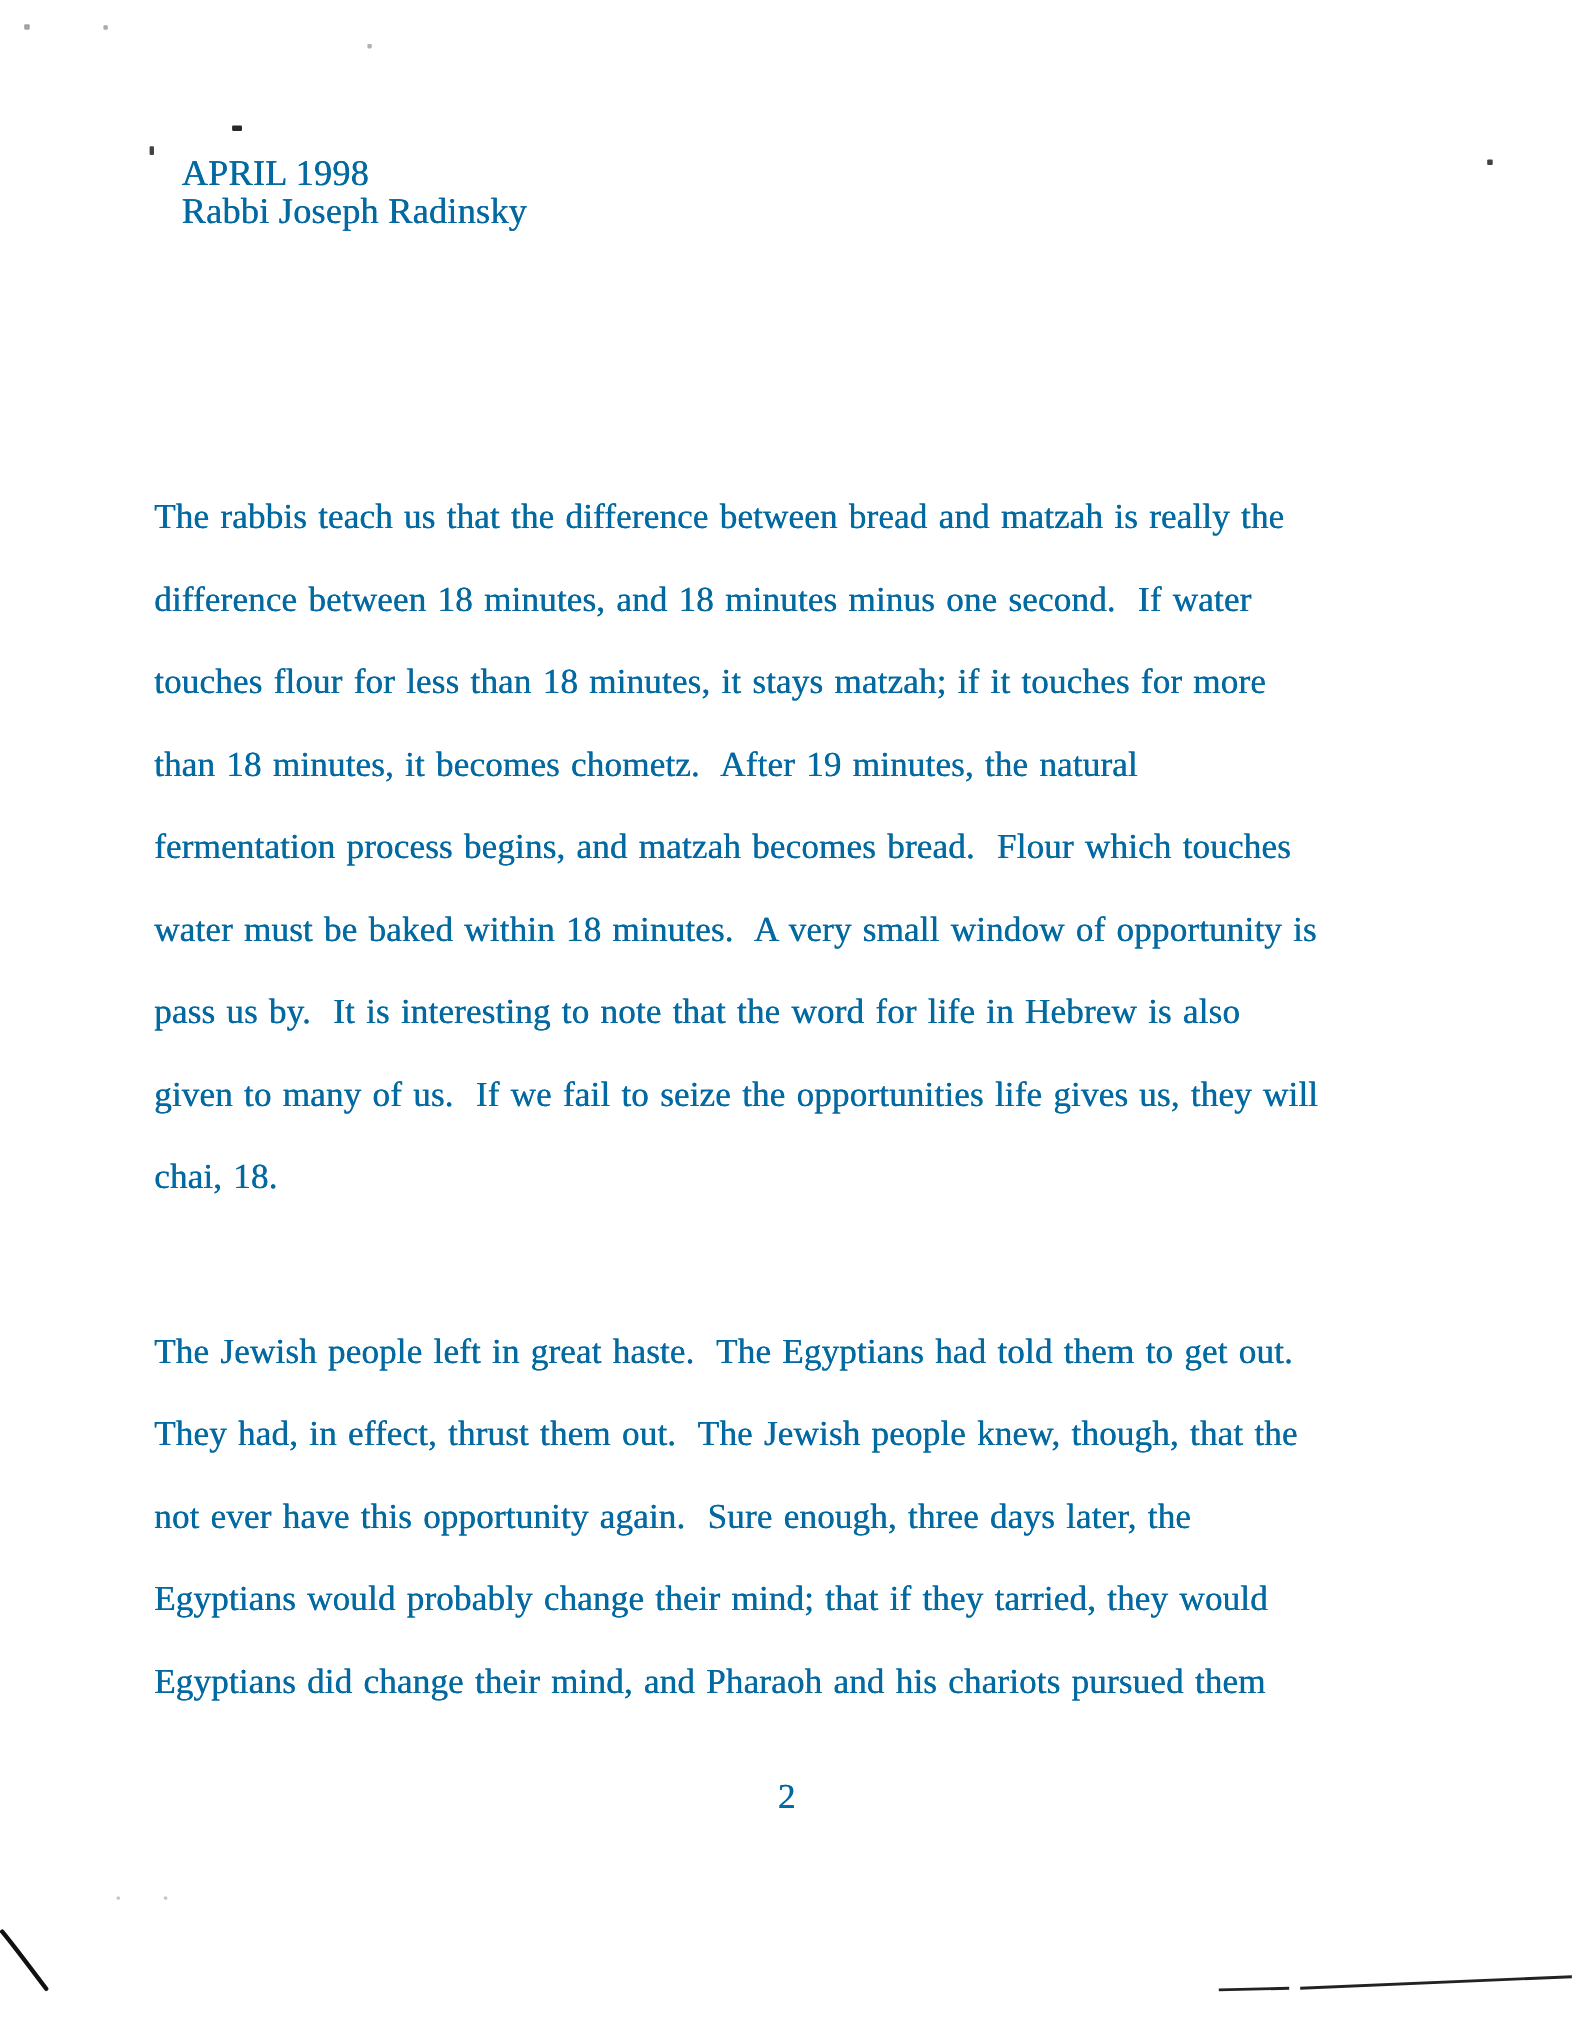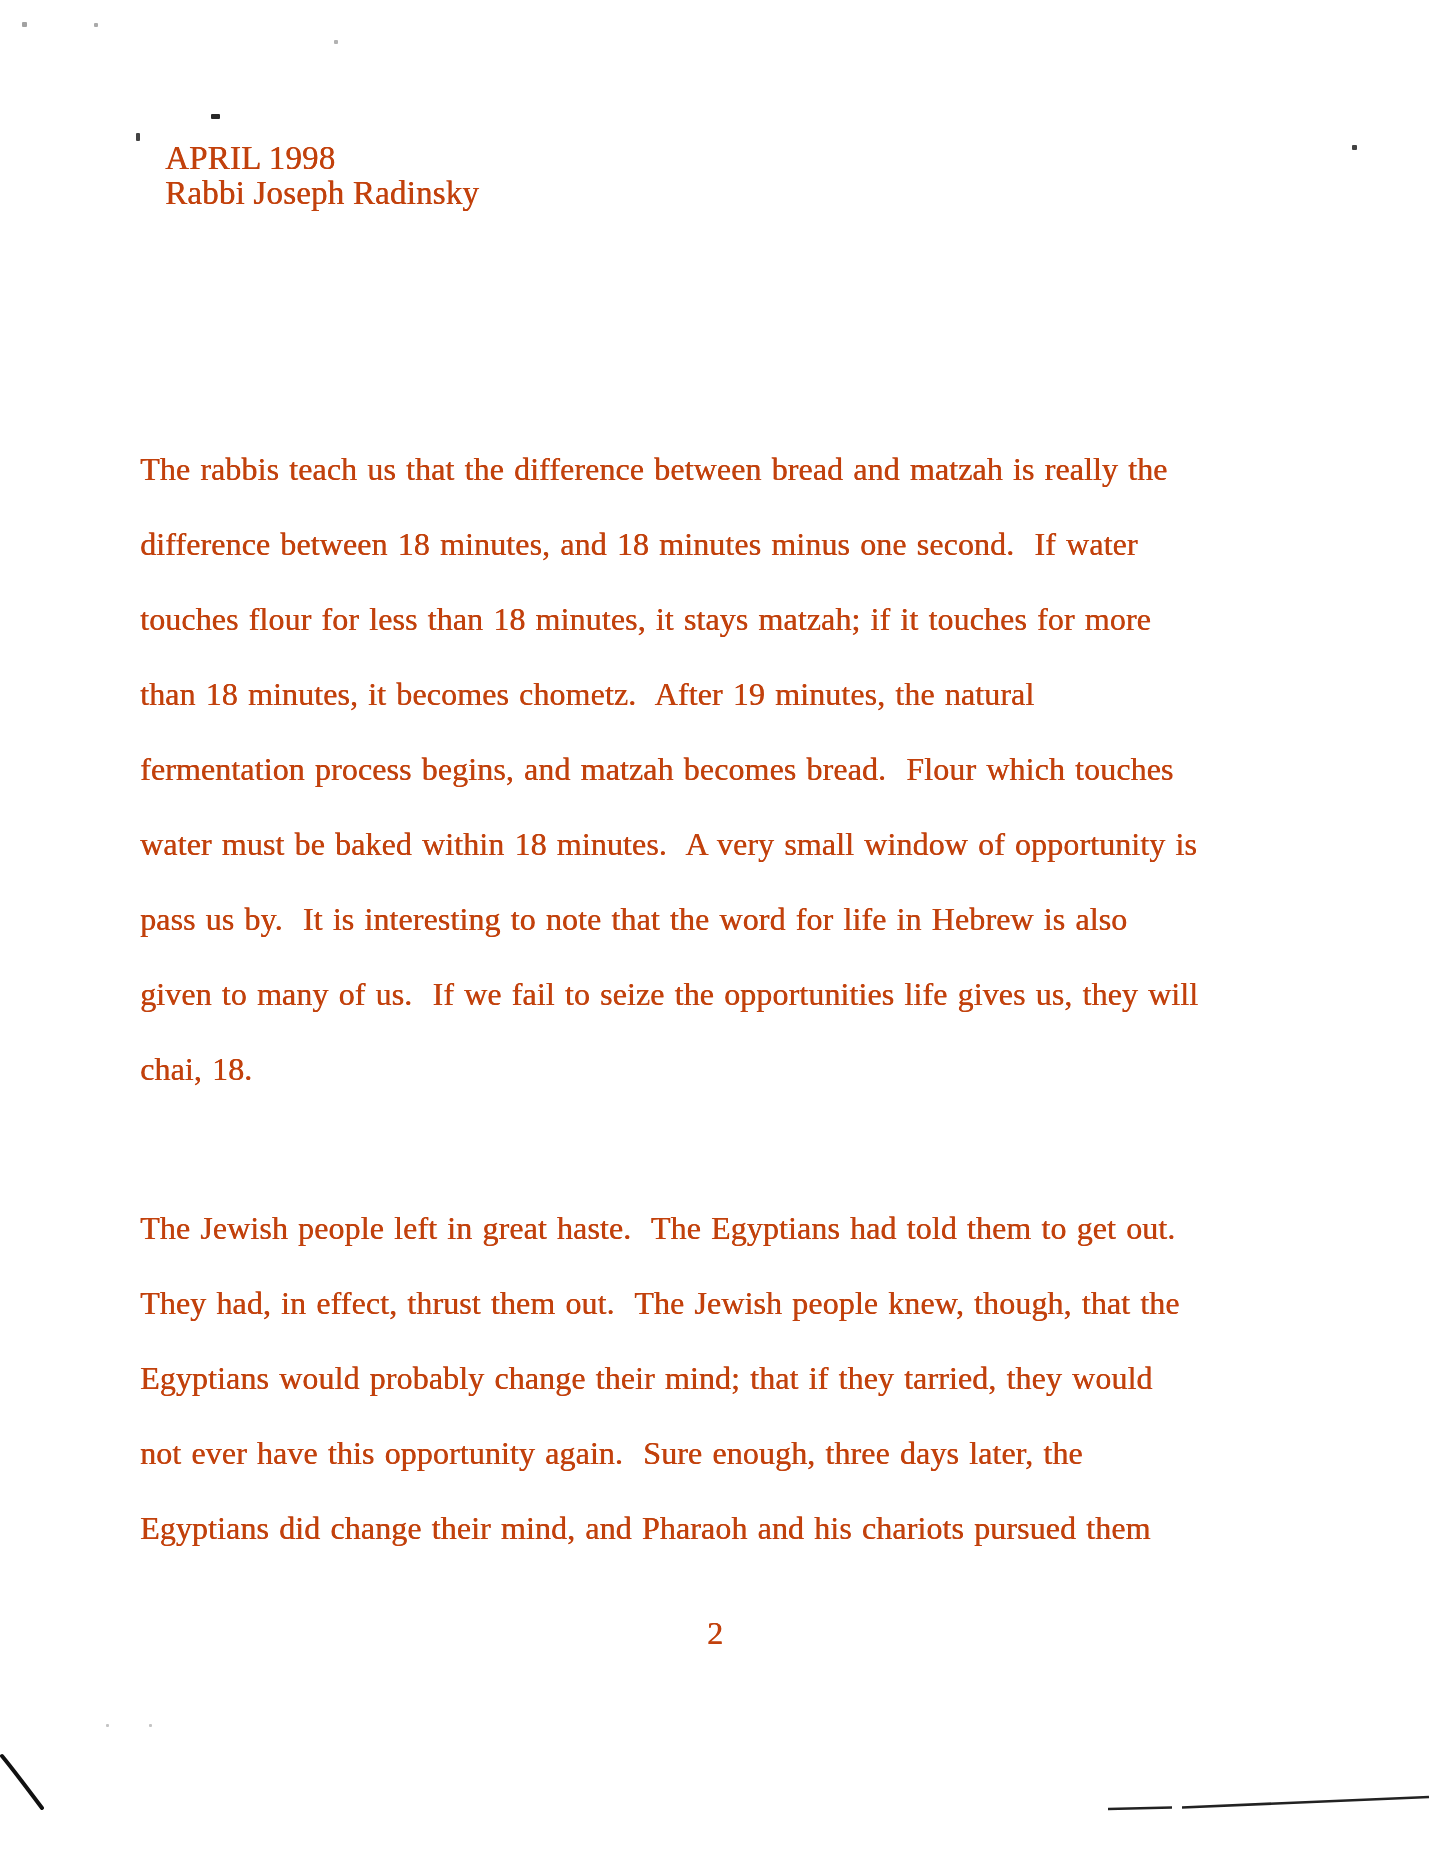--- a/index.html
+++ b/index.html
@@ -7,21 +7,21 @@
     padding: 0;
     background: #e8e8e8;
   }
   .page {
     position: relative;
     width: 1430px;
     height: 1851px;
     background: #ffffff;
     overflow: hidden;
     font-family: "Liberation Serif", "DejaVu Serif", serif;
-    color: #c2410c;
+    color: #0369a1;
   }
   .doc-header {
     position: absolute;
     left: 165px;
     top: 141px;
   }
   .doc-header .hline {
     font-size: 33px;
     line-height: 35px;
     white-space: pre;
@@ -86,22 +86,22 @@
     <div class="line">fermentation process begins, and matzah becomes bread.  Flour which touches</div>
     <div class="line">water must be baked within 18 minutes.  A very small window of opportunity is</div>
     <div class="line">pass us by.  It is interesting to note that the word for life in Hebrew is also</div>
     <div class="line">given to many of us.  If we fail to seize the opportunities life gives us, they will</div>
     <div class="line">chai, 18.</div>
   </div>
 
   <div class="para para-3">
     <div class="line">The Jewish people left in great haste.  The Egyptians had told them to get out.</div>
     <div class="line">They had, in effect, thrust them out.  The Jewish people knew, though, that the</div>
+    <div class="line">not ever have this opportunity again.  Sure enough, three days later, the</div>
     <div class="line">Egyptians would probably change their mind; that if they tarried, they would</div>
-    <div class="line">not ever have this opportunity again.  Sure enough, three days later, the</div>
     <div class="line">Egyptians did change their mind, and Pharaoh and his chariots pursued them</div>
   </div>
 
   <div class="page-number">2</div>
 
   <div class="speck" style="left:22px;  top:22px;   width:5px; height:5px; opacity:.55;"></div>
   <div class="speck" style="left:94px;  top:23px;   width:4px; height:4px; opacity:.5;"></div>
   <div class="speck" style="left:334px; top:40px;   width:4px; height:4px; opacity:.45;"></div>
   <div class="speck" style="left:211px; top:114px;  width:9px; height:5px; background:#111; opacity:.9;"></div>
   <div class="speck" style="left:136px; top:133px;  width:4px; height:8px; background:#222; opacity:.85;"></div>

